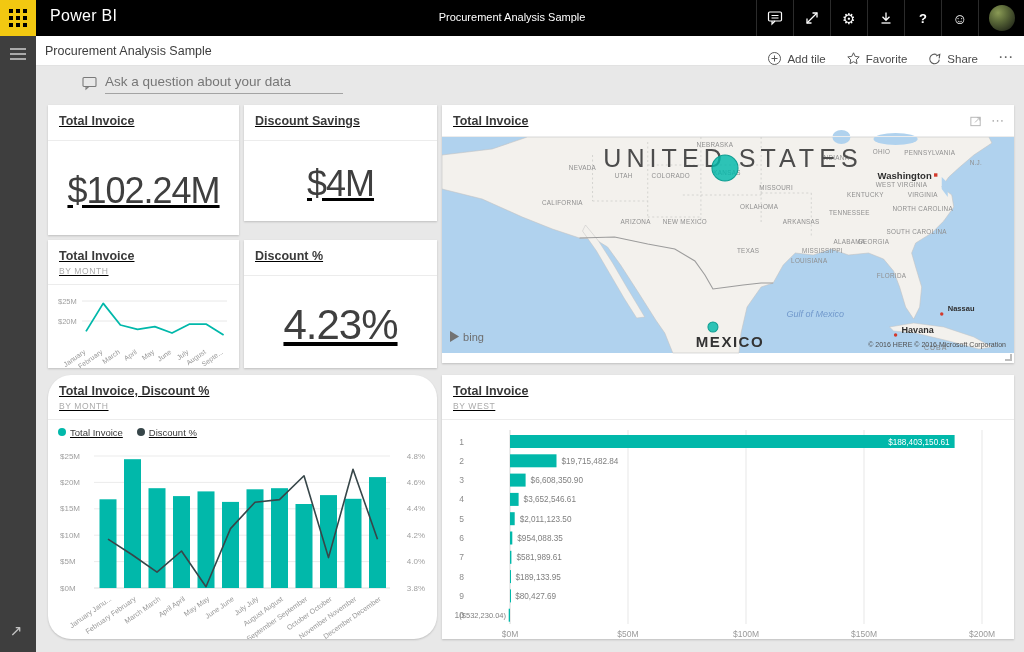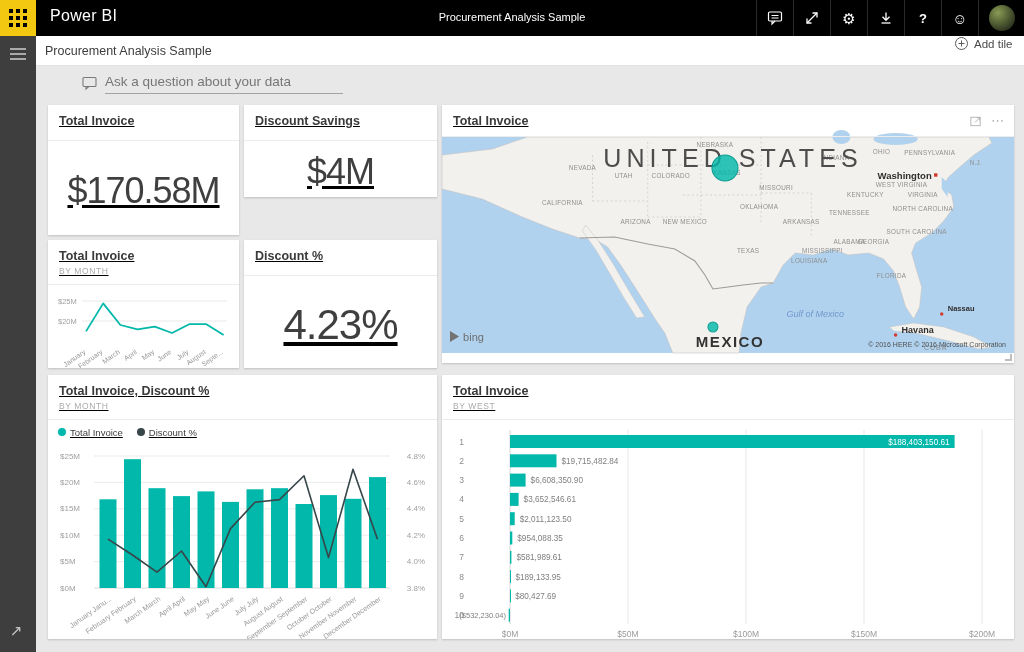--- a/index.html
+++ b/index.html
@@ -14,21 +14,21 @@
   .brand{position:absolute;left:50px;top:7px;font-size:16px;font-weight:400;color:#fff;letter-spacing:.3px;}
   .top-title{position:absolute;left:50%;top:11px;transform:translateX(-50%);font-size:11px;color:#fff;}
   .top-icons{position:absolute;right:0;top:0;height:36px;display:flex;}
   .ticon{width:37px;height:36px;display:flex;align-items:center;justify-content:center;border-left:1px solid #2b2b2b;cursor:pointer;color:#fff;}
   .ticon .glyph{font-size:15px;line-height:1;color:#fff;}
   .avatar{width:26px;height:26px;border-radius:50%;background:radial-gradient(circle at 35% 30%,#8a9a55 0%,#5d6b3a 35%,#2e3520 75%,#1a1f12 100%);}
 
   
   .toolbar{position:absolute;top:36px;left:36px;right:0;height:30px;background:#fff;border-bottom:1px solid #e2e2e2;}
   .tb-title{position:absolute;left:9px;top:8px;font-size:12.5px;color:#3d3d3d;}
-  .tb-actions{position:absolute;right:10px;top:0;height:30px;display:flex;align-items:center;gap:20px;flex-direction:column;}
+  .tb-actions{position:absolute;right:10px;top:0;height:30px;display:flex;align-items:flex-end;gap:20px;}
   .tb-item{display:flex;align-items:center;gap:5px;font-size:11.5px;color:#4a4a4a;cursor:pointer;}
   .tb-more{font-size:15px;color:#666;cursor:pointer;letter-spacing:1px;}
 
   
   .sidebar{position:absolute;top:36px;left:0;bottom:0;width:36px;background:#3e3e3e;}
   .hamburger{position:absolute;top:12px;left:10px;width:16px;cursor:pointer;}
   .hamburger i{display:block;width:16px;height:2px;background:#a9a9a9;margin-bottom:3px;}
   .expand-corner{position:absolute;bottom:12px;left:10px;font-size:15px;color:#c2c2c2;cursor:pointer;}
 
   
@@ -129,21 +129,21 @@
         <svg width="15" height="15" viewBox="0 0 15 15">
             <path d="M7.5,1.8 9.2,5.4 13.2,5.9 10.3,8.7 11,12.6 7.5,10.7 4,12.6 4.7,8.7 1.8,5.9 5.8,5.4 Z" fill="none" stroke="#5a5a5a" stroke-width="1"></path>
           </svg>
         <span>Favorite</span>
       </span>
       <span class="tb-item">
         <svg width="15" height="15" viewBox="0 0 15 15">
             <path d="M12.3,8.6 A4.8,4.8 0 1 1 9.6,3.6" fill="none" stroke="#5a5a5a" stroke-width="1.1"></path>
             <path d="M9.0,4.9 L12.8,3.4 L12.2,7.4" fill="none" stroke="#5a5a5a" stroke-width="1.1"></path>
           </svg>
-        <span>Gulf</span>
+        <span>Share</span>
       </span>
       <span class="tb-more">⋯</span>
     </div>
   </div>
 
   <aside class="sidebar">
     <div class="hamburger">
         <i></i>
         <i></i>
         <i></i>
@@ -159,25 +159,25 @@
           <path d="M4,11.5 v2.5 l2.8,-2.5" fill="none" stroke="#7a7a7a" stroke-width="1.1"></path>
         </svg>
       <div class="qna-input">Ask a question about your data</div>
     </div>
 
     <section class="card" style="left:12px;top:39px;width:191px;height:130px;">
       <div class="card-head nosub">
           <h3>Total Invoice</h3>
         </div>
       <div class="kpi-wrap">
-          <span class="kpi k1">$170.58M</span>
-        </div>
-    </section>
-
-    <section class="card" style="left:208px;top:39px;width:193px;height:92px;">
+          <span class="kpi k1">$102.24M</span>
+        </div>
+    </section>
+
+    <section class="card" style="left:208px;top:39px;width:193px;height:116px;">
       <div class="card-head nosub">
           <h3>Discount Savings</h3>
         </div>
       <div class="kpi-wrap">
           <span class="kpi k2">$4M</span>
         </div>
     </section>
 
     <section class="card" style="left:406px;top:39px;width:572px;height:258px;">
       <div class="card-head">
@@ -282,21 +282,21 @@
 
     <section class="card" style="left:208px;top:174px;width:193px;height:128px;">
       <div class="card-head nosub">
           <h3>Discount %</h3>
         </div>
       <div class="kpi-wrap">
           <span class="kpi k3">4.23%</span>
         </div>
     </section>
 
-    <section class="card" style="left:12px;top:309px;width:389px;height:264px;">
+    <section class="card" style="left:12px;top:309px;width:389px;height:264px;border-radius:23px;">
       <div class="card-head">
         <h3>Total Invoice, Discount %</h3>
         <div class="sub">BY MONTH</div>
       </div>
       <div class="legend" id="combo-legend">
           <span class="li">
             <span class="dot" style="background: rgb(1, 184, 170);"></span>
             <span>Total Invoice</span>
           </span>
           <span class="li">

